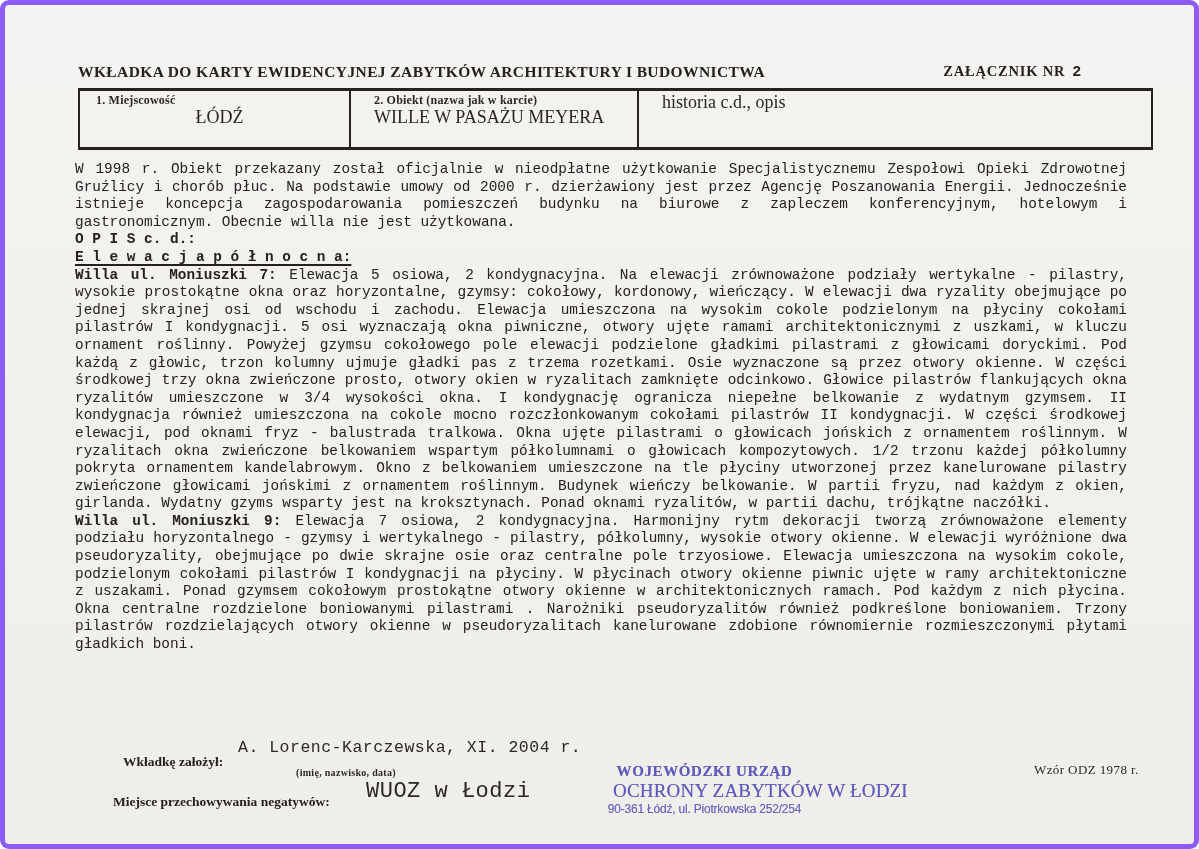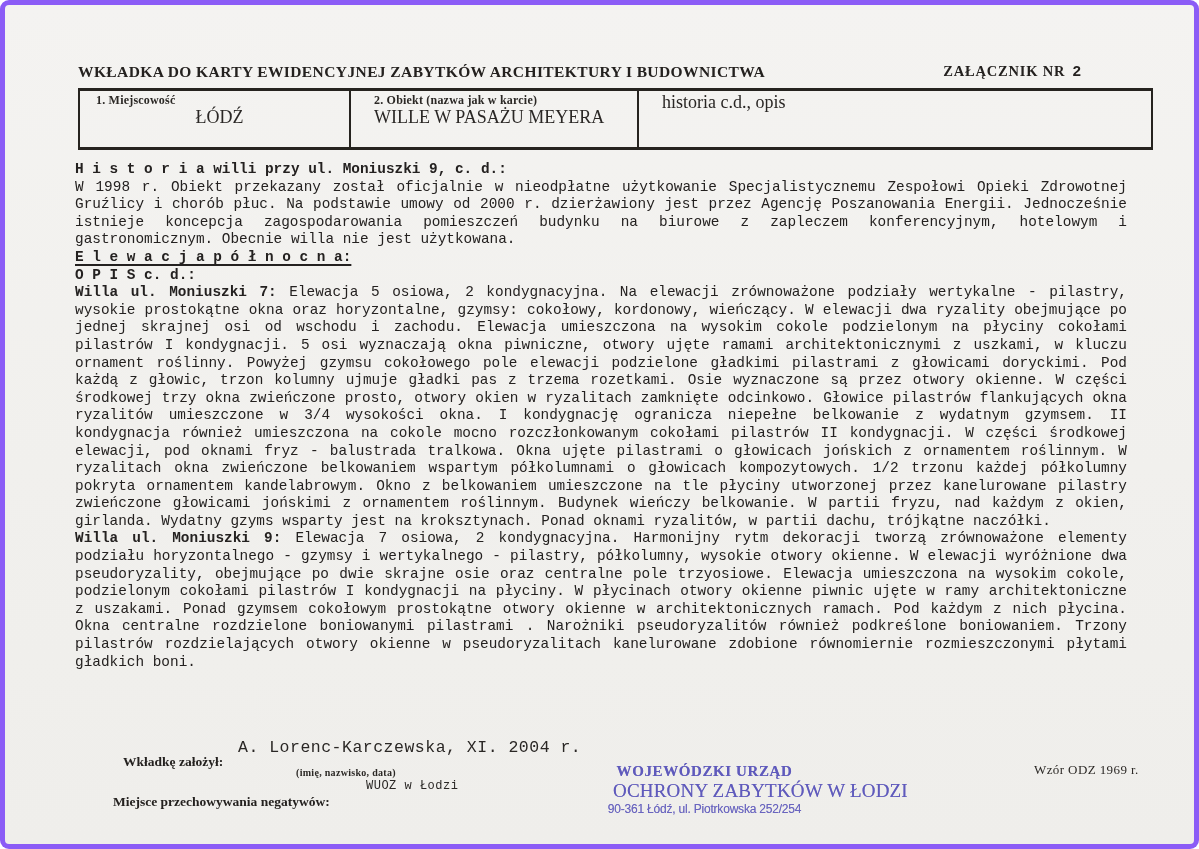--- a/index.html
+++ b/index.html
@@ -57,21 +57,21 @@
   .bt-lead { font-weight:bold; }
 
   
   .f-abs { position:absolute; white-space:nowrap; }
   .f-label { font-weight:bold; font-size:13.5px; color:#24211f;margin-top:12px; }
   .f-mono { font-family:"Liberation Mono", monospace; color:#2a2725; }
   .founder-label { left:118px; top:737px; }
   .founder-value { left:233px; top:733px; font-size:16.5px; letter-spacing:0.5px; }
   .founder-note  { left:291px; top:762px; font-size:10px; font-weight:bold; color:#2b2825; letter-spacing:0.3px; }
   .neg-label     { left:108px; top:777px; }
-  .neg-value     { left:361px; top:774px; font-size:12px; letter-spacing:0.5px; }
+  .neg-value     { left:361px; top:774px; font-size:22px; letter-spacing:0.5px; }
 
   .stamp {
     left:592px; top:758px; width:215px; text-align:center;
     color:#5f5abc; text-shadow:0 0 0.6px rgba(95,90,188,0.65);
   }
   .stamp-l1 { font-weight:bold; font-size:15px; letter-spacing:0.6px; }
   .stamp-l2 { font-weight:normal; font-size:19px; letter-spacing:0.2px;margin-left:16px; }
   .stamp-l3 { font-family:"Liberation Sans", sans-serif; font-size:12px; letter-spacing:-0.2px; opacity:0.92; }
 
   .pattern-note { left:1029px; top:757px; font-size:13px; color:#2b2825; letter-spacing:0.4px; }
@@ -97,36 +97,35 @@
       <div class="ht-cell ht-c2">
         <div class="ht-label">2. Obiekt (nazwa jak w karcie)</div>
         <div class="ht-value">WILLE W PASAŻU MEYERA</div>
       </div>
       <div class="ht-cell ht-c3">
         <div class="ht-value">historia c.d., opis</div>
       </div>
     </div>
 
     <div class="body-text">
-      <div class="bt-heading">H i s t o r i a  willi przy ul. Moniuszki 9, c. d.:</div>
       <p class="bt-par">W 1998 r. Obiekt przekazany został oficjalnie w nieodpłatne użytkowanie Specjalistycznemu Zespołowi Opieki Zdrowotnej Gruźlicy i chorób płuc. Na podstawie umowy od 2000 r. dzierżawiony jest przez Agencję Poszanowania Energii. Jednocześnie istnieje koncepcja zagospodarowania pomieszczeń budynku na biurowe z zapleczem konferencyjnym, hotelowym i gastronomicznym. Obecnie willa nie jest użytkowana.</p>
+      <div class="bt-heading">O P I S   c. d.:</div>
       <div class="bt-heading"><span class="bt-underline">E l e w a c j a  p ó ł n o c n a:</span></div>
-      <div class="bt-heading">O P I S   c. d.:</div>
       <p class="bt-par"><span class="bt-lead">Willa ul. Moniuszki 7:</span><span> Elewacja 5 osiowa, 2 kondygnacyjna. Na elewacji zrównoważone podziały wertykalne - pilastry, wysokie prostokątne okna oraz horyzontalne, gzymsy: cokołowy, kordonowy, wieńczący. W elewacji dwa ryzality obejmujące po jednej skrajnej osi od wschodu i zachodu. Elewacja umieszczona na wysokim cokole podzielonym na płyciny cokołami pilastrów I kondygnacji. 5 osi wyznaczają okna piwniczne, otwory ujęte ramami architektonicznymi z uszkami, w kluczu ornament roślinny. Powyżej gzymsu cokołowego pole elewacji podzielone gładkimi pilastrami z głowicami doryckimi. Pod każdą z głowic, trzon kolumny ujmuje gładki pas z trzema rozetkami. Osie wyznaczone są przez otwory okienne. W części środkowej trzy okna zwieńczone prosto, otwory okien w ryzalitach zamknięte odcinkowo. Głowice pilastrów flankujących okna ryzalitów umieszczone w 3/4 wysokości okna. I kondygnację ogranicza niepełne belkowanie z wydatnym gzymsem. II kondygnacja również umieszczona na cokole mocno rozczłonkowanym cokołami pilastrów II kondygnacji. W części środkowej elewacji, pod oknami fryz - balustrada tralkowa. Okna ujęte pilastrami o głowicach jońskich z ornamentem roślinnym. W ryzalitach okna zwieńczone belkowaniem wspartym półkolumnami o głowicach kompozytowych. 1/2 trzonu każdej półkolumny pokryta ornamentem kandelabrowym. Okno z belkowaniem umieszczone na tle płyciny utworzonej przez kanelurowane pilastry zwieńczone głowicami jońskimi z ornamentem roślinnym. Budynek wieńczy belkowanie. W partii fryzu, nad każdym z okien, girlanda. Wydatny gzyms wsparty jest na kroksztynach. Ponad oknami ryzalitów, w partii dachu, trójkątne naczółki.</span></p>
       <p class="bt-par"><span class="bt-lead">Willa ul. Moniuszki 9:</span><span> Elewacja 7 osiowa, 2 kondygnacyjna. Harmonijny rytm dekoracji tworzą zrównoważone elementy podziału horyzontalnego - gzymsy i wertykalnego - pilastry, półkolumny, wysokie otwory okienne. W elewacji wyróżnione dwa pseudoryzality, obejmujące po dwie skrajne osie oraz centralne pole trzyosiowe. Elewacja umieszczona na wysokim cokole, podzielonym cokołami pilastrów I kondygnacji na płyciny. W płycinach otwory okienne piwnic ujęte w ramy architektoniczne z uszakami. Ponad gzymsem cokołowym prostokątne otwory okienne w architektonicznych ramach. Pod każdym z nich płycina. Okna centralne rozdzielone boniowanymi pilastrami . Narożniki pseudoryzalitów również podkreślone boniowaniem. Trzony pilastrów rozdzielających otwory okienne w pseudoryzalitach kanelurowane zdobione równomiernie rozmieszczonymi płytami gładkich boni.</span></p>
     </div>
 
     <div class="f-abs f-label founder-label">Wkładkę założył:</div>
     <div class="f-abs f-mono founder-value">A. Lorenc-Karczewska, XI. 2004 r.</div>
     <div class="f-abs founder-note">(imię, nazwisko, data)</div>
     <div class="f-abs f-label neg-label">Miejsce przechowywania negatywów:</div>
     <div class="f-abs f-mono neg-value">WUOZ w Łodzi</div>
 
     <div class="f-abs stamp">
       <div class="stamp-l1">WOJEWÓDZKI URZĄD</div>
       <div class="stamp-l2">OCHRONY ZABYTKÓW W ŁODZI</div>
       <div class="stamp-l3">90-361 Łódź, ul. Piotrkowska 252/254</div>
     </div>
 
-    <div class="f-abs pattern-note">Wzór ODZ 1969 r.</div>
+    <div class="f-abs pattern-note">Wzór ODZ 1978 r.</div>
 
   </div>
 </div>
 
 </body></html>

